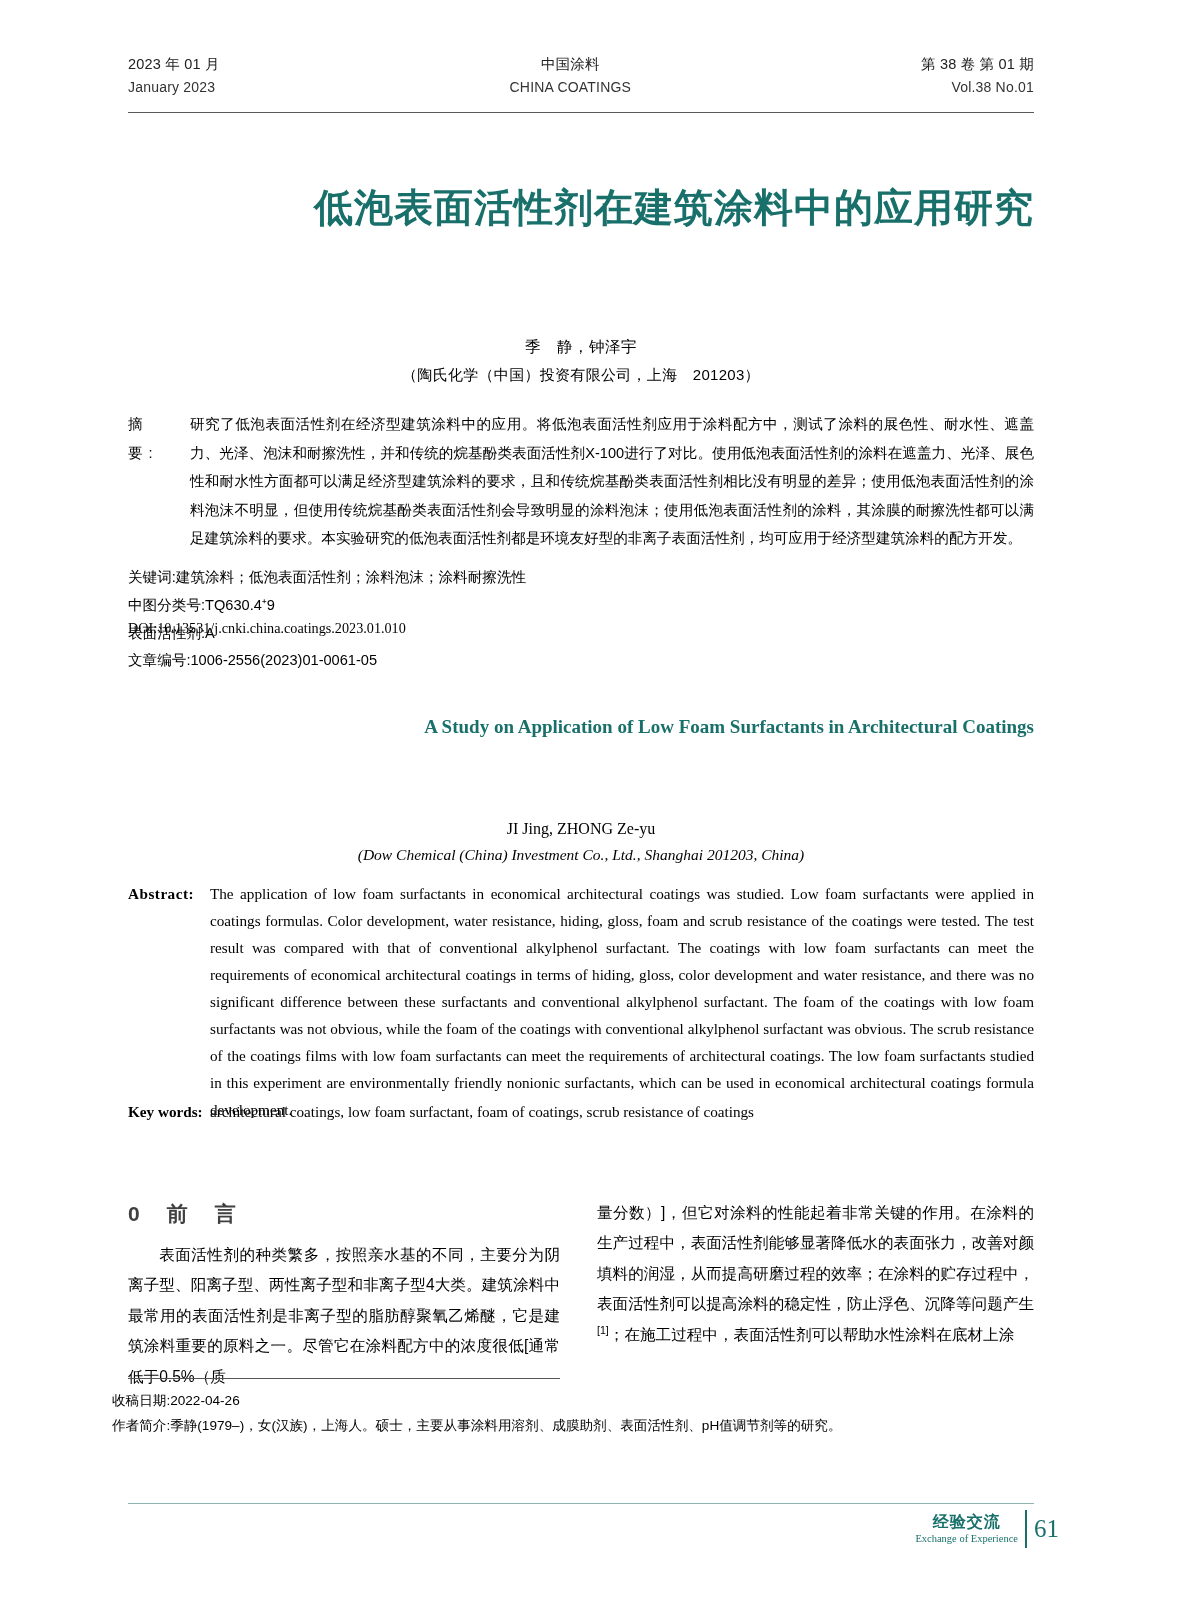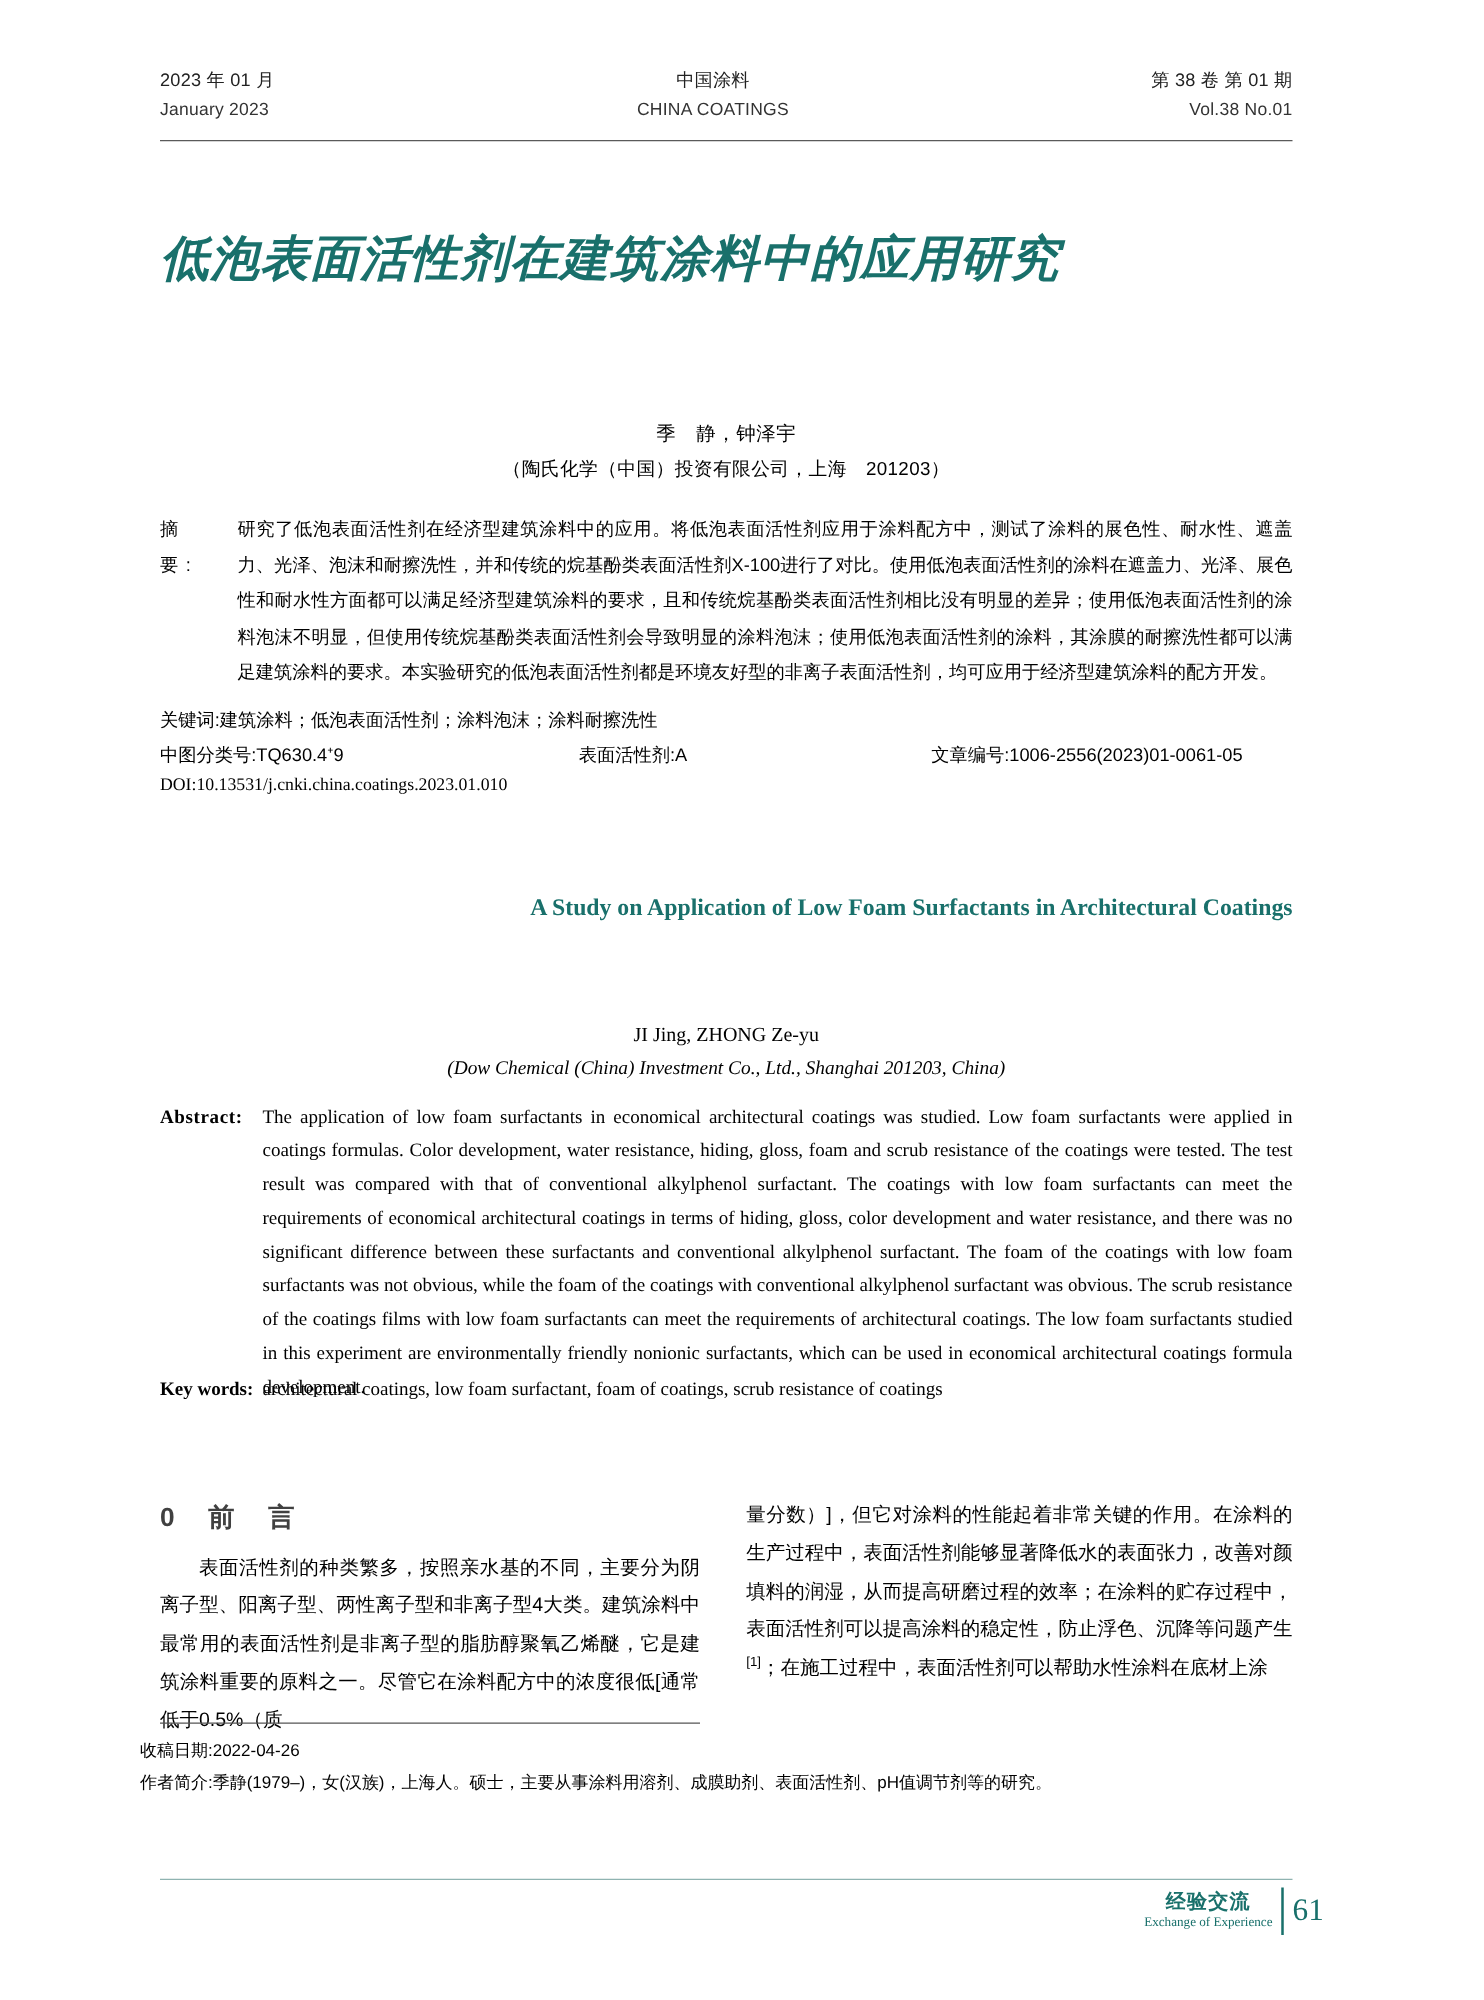--- a/index.html
+++ b/index.html
@@ -51,27 +51,26 @@
     width: 906px;
     border-top: 1.1px solid #5a5a5a;
   }
 
   
   .cn-title {
     position: absolute;
     top: 180px;
     left: 128px;
     width: 906px;
-    text-align: left;
+    text-align: right;
     color: #19706b;
     font-weight: bold;
     font-size: 39px;
     line-height: 1.45;
     letter-spacing: 1px;
-    font-style: italic;
   }
   .cn-authors {
     position: absolute;
     top: 337px;
     left: 128px;
     width: 906px;
     text-align: center;
     font-size: 15.5px;
     color: #000;
     letter-spacing: 0.5px;
@@ -117,20 +116,21 @@
     color: #000;
   }
   .cn-codes {
     position: absolute;
     top: 592px;
     left: 128px;
     width: 906px;
     font-size: 14.6px;
     line-height: 1.9;
     display: flex;
+    flex-direction: column;
   }
   .cn-codes .c1 { width: 335px; }
   .cn-codes .c2 { width: 282px; }
   .cn-codes .c3 { flex: 1; text-align: left; }
   .cn-doi {
     position: absolute;
     top: 620px;
     left: 128px;
     width: 906px;
     font-size: 14.2px;

